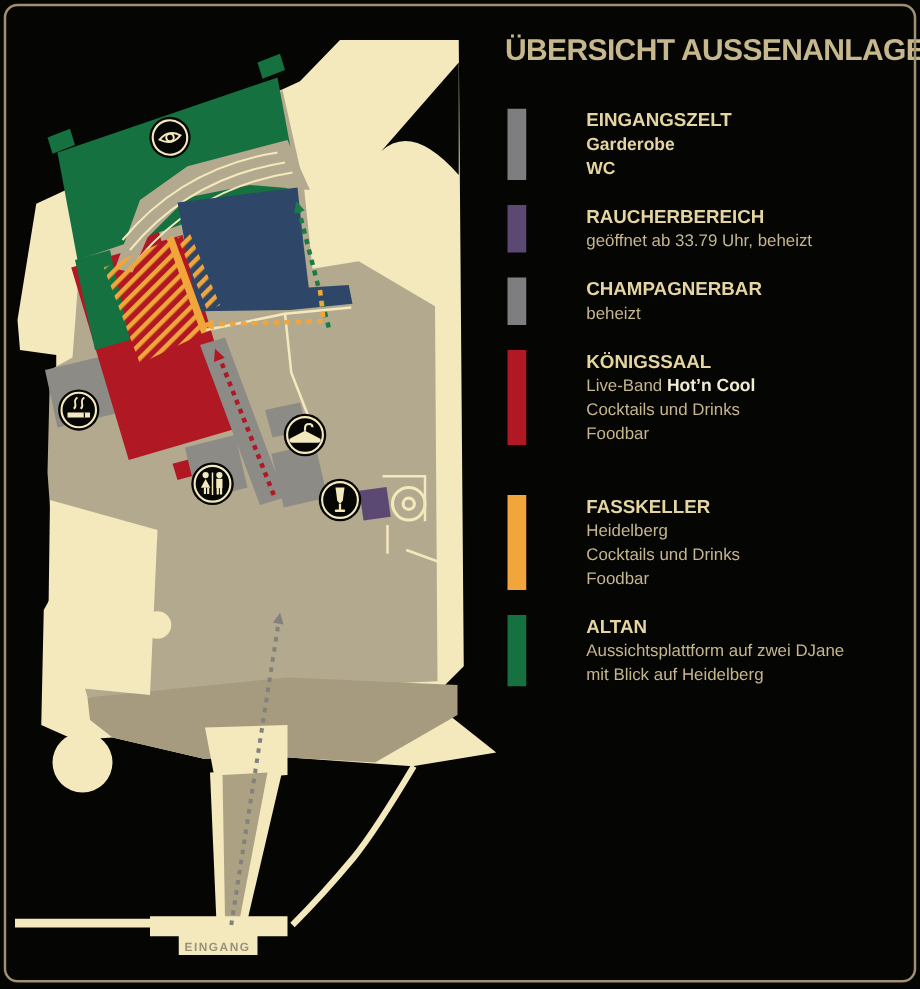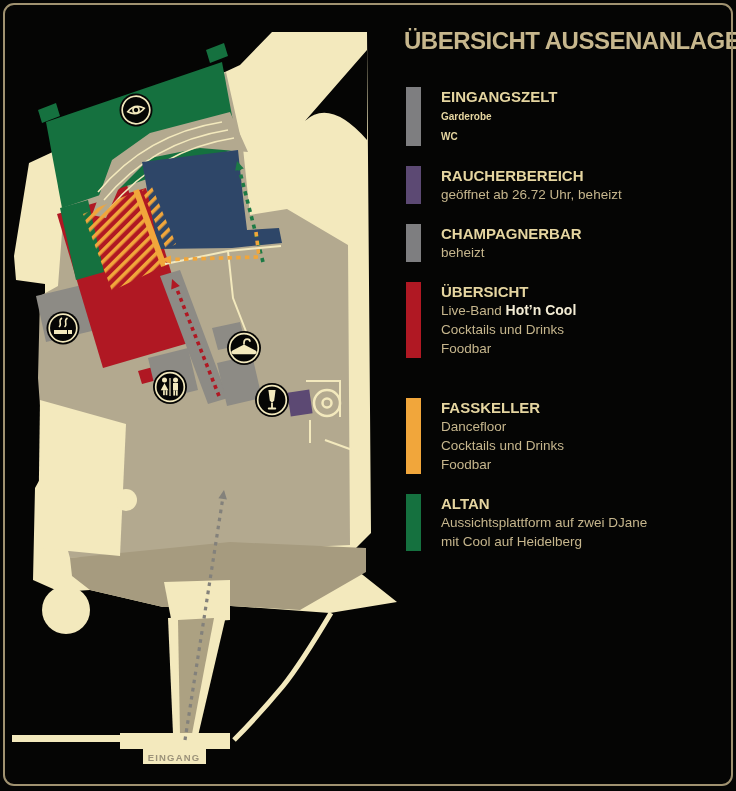--- a/index.html
+++ b/index.html
@@ -4,26 +4,26 @@
 <style>
   html,body{margin:0;padding:0;background:#050504;}
   #poster{position:relative;width:736px;height:791px;background:#050504;overflow:hidden;
           font-family:"Liberation Sans",sans-serif;}
   #frame{position:absolute;left:3px;top:3px;right:3px;bottom:5px;border:2px solid #a09270;
          border-radius:11px;pointer-events:none;}
   #map-wrap{position:absolute;left:0;top:0;width:400px;height:672px;}
   #page-title{position:absolute;left:404px;top:27px;width:326px;color:#c7b78d;
               font-size:24px;font-weight:bold;letter-spacing:-0.5px;white-space:nowrap;}
   #legend{position:absolute;left:406px;top:87px;width:322px;}
-  .entry{display:flex;margin-bottom:20px;}
+  .entry{display:flex;margin-bottom:20px;gap:28px;}
   .swatch{width:15px;flex:none;margin-right:20px;}
   .e-txt{flex:1;}
   .e-title{font-weight:bold;color:#e5d5a0;font-size:15px;line-height:19px;}
   .e-line{color:#c6b68d;font-size:13.5px;line-height:19px;}
-  .seg-gold{font-weight:bold;color:#e5d5a0;font-size:10px;}
+  .seg-gold{font-weight:bold;color:#e5d5a0;font-size:14px;}
   .seg-white{font-weight:bold;color:#f3ecd4;font-size:14px;margin-top:28px;}
 </style>
 </head>
 <body>
 
 <div id="poster">
 
   <div id="map-wrap">
   <svg width="400" height="791" viewBox="0 0 400 791" xmlns="http://www.w3.org/2000/svg">
     <defs>
@@ -177,71 +177,71 @@
             <div class="e-line"><span class="seg-gold">WC</span></div>
           </div>
       </div>
     </div>
 
     <div class="entry">
       <div class="swatch" style="background: rgb(92, 73, 115);"></div>
       <div class="e-txt">
         <div class="e-title">RAUCHERBEREICH</div>
         <div class="e-lines">
-            <div class="e-line"><span>geöffnet ab 26.72 Uhr, beheizt</span></div>
+            <div class="e-line"><span>geöffnet ab 33.79 Uhr, beheizt</span></div>
           </div>
       </div>
     </div>
 
     <div class="entry">
       <div class="swatch" style="background: rgb(126, 126, 128);"></div>
       <div class="e-txt">
         <div class="e-title">CHAMPAGNERBAR</div>
         <div class="e-lines">
             <div class="e-line"><span>beheizt</span></div>
           </div>
       </div>
     </div>
 
     <div class="entry">
       <div class="swatch" style="background: rgb(176, 24, 35);"></div>
       <div class="e-txt">
-        <div class="e-title">ÜBERSICHT</div>
+        <div class="e-title">KÖNIGSSAAL</div>
         <div class="e-lines">
             <div class="e-line"><span>Live-Band </span><span class="seg-white">Hot’n Cool</span></div>
             <div class="e-line"><span>Cocktails und Drinks</span></div>
             <div class="e-line"><span>Foodbar</span></div>
           </div>
       </div>
     </div>
 
     <div class="entry">
       <div class="swatch" style="background: rgb(46, 70, 104);"></div>
       <div class="e-txt">
       </div>
     </div>
 
     <div class="entry">
       <div class="swatch" style="background: rgb(241, 166, 59);"></div>
       <div class="e-txt">
         <div class="e-title">FASSKELLER</div>
         <div class="e-lines">
-            <div class="e-line"><span>Dancefloor</span></div>
+            <div class="e-line"><span>Heidelberg</span></div>
             <div class="e-line"><span>Cocktails und Drinks</span></div>
             <div class="e-line"><span>Foodbar</span></div>
           </div>
       </div>
     </div>
 
     <div class="entry">
       <div class="swatch" style="background: rgb(21, 113, 63);"></div>
       <div class="e-txt">
         <div class="e-title">ALTAN</div>
         <div class="e-lines">
             <div class="e-line"><span>Aussichtsplattform auf zwei DJane</span></div>
-            <div class="e-line"><span>mit Cool auf Heidelberg</span></div>
+            <div class="e-line"><span>mit Blick auf Heidelberg</span></div>
           </div>
       </div>
     </div>
   </div>
 
   <div id="frame"></div>
 </div>
 
 </body></html>

